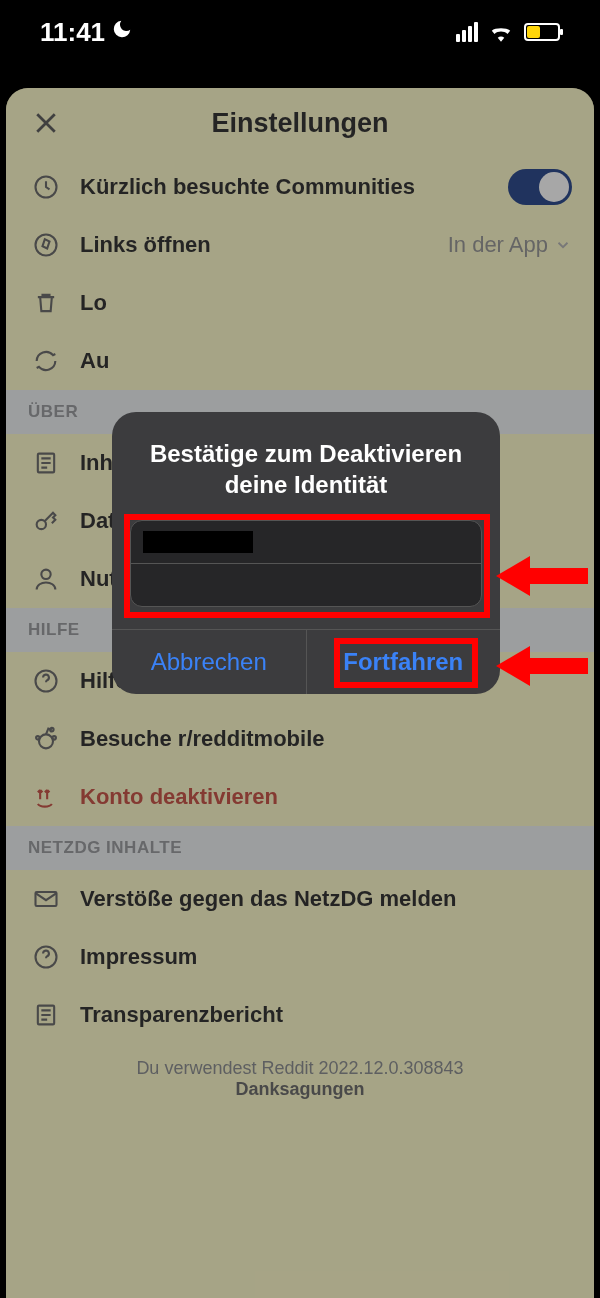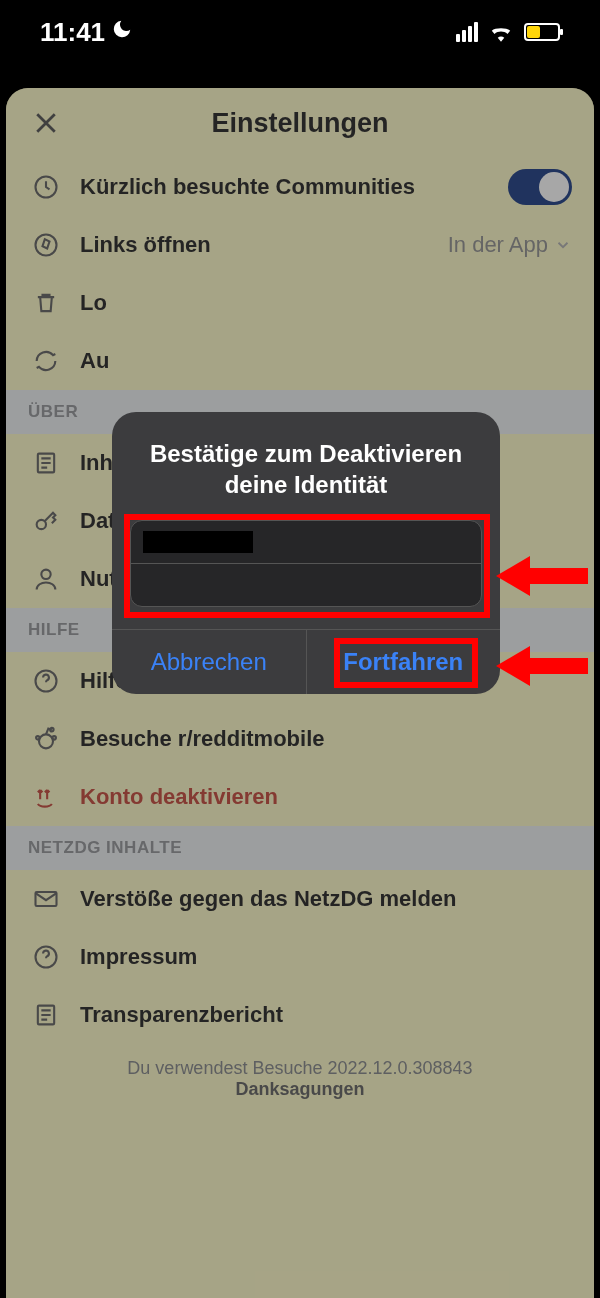--- a/index.html
+++ b/index.html
@@ -237,21 +237,21 @@
       <div class="ico">
           <svg viewBox="0 0 24 24">
             <rect x="5" y="4" width="14" height="16" rx="1"></rect>
             <path d="M8 8h8M8 12h8M8 16h5"></path>
           </svg>
         </div>
       <div class="label">Transparenzbericht</div>
     </div>
 
     <div class="footer">
-      <div>Du verwendest Besuche 2022.12.0.308843</div>
+      <div>Du verwendest Reddit 2022.12.0.308843</div>
       <div class="l2">Danksagungen</div>
     </div>
   </div>
 
   <div class="dim-overlay"></div>
 
   <div class="modal">
     <div class="modal-title">Bestätige zum Deaktivieren deine Identität</div>
     <div class="input-wrap">
       <div class="field">

